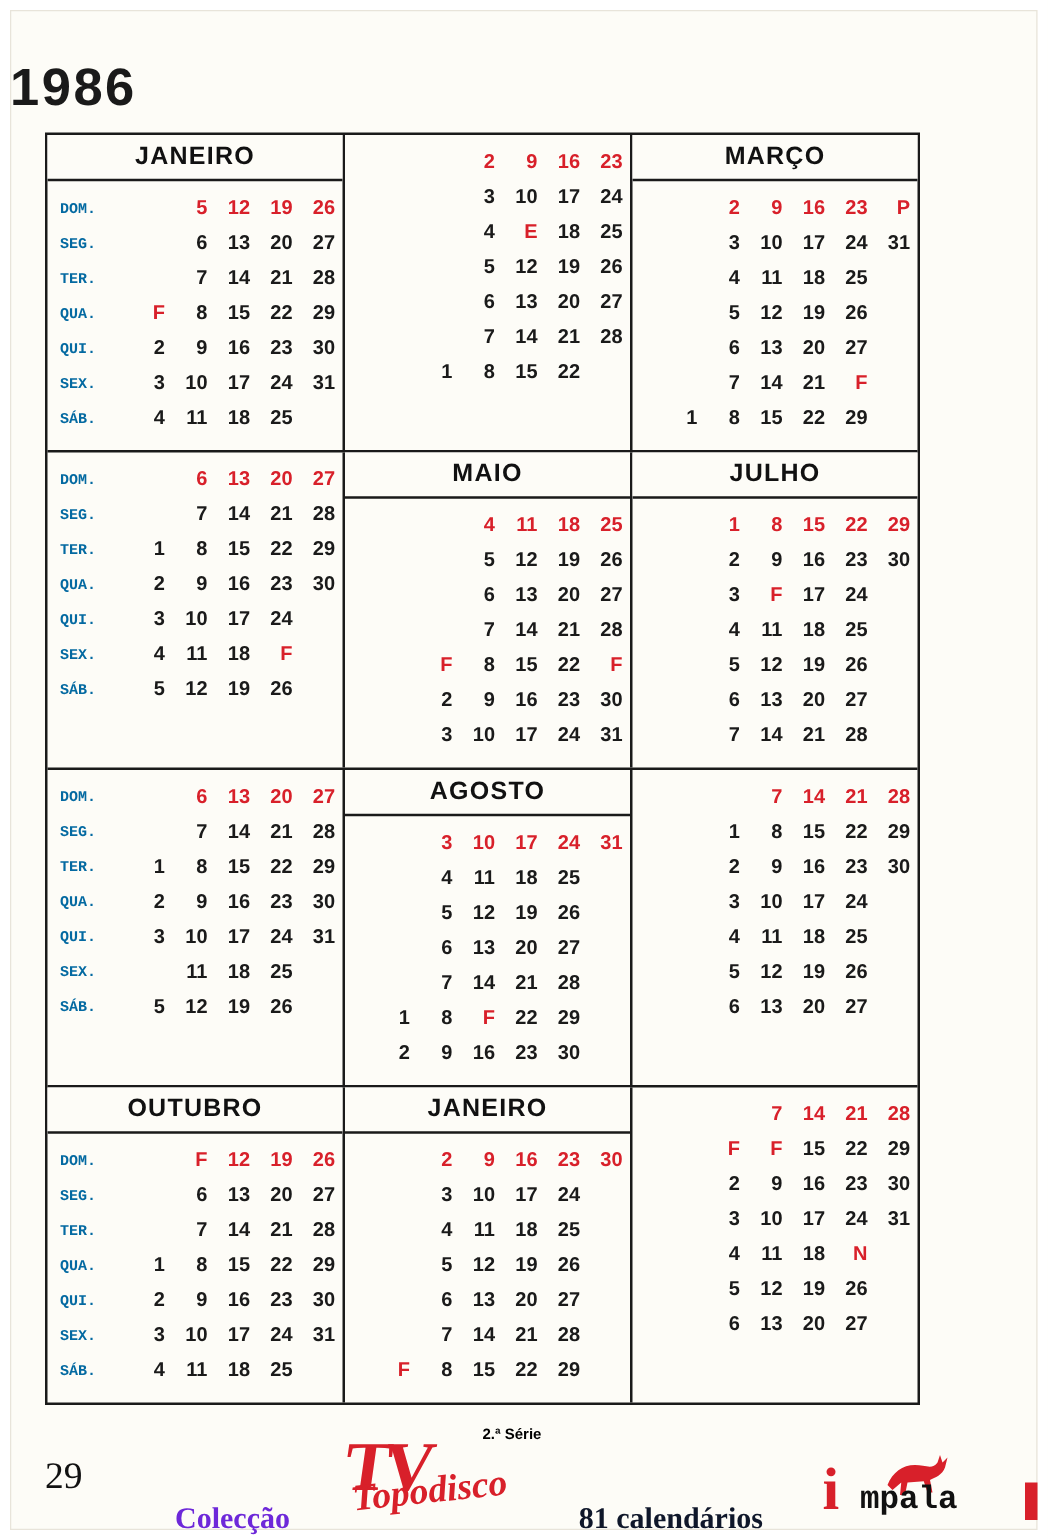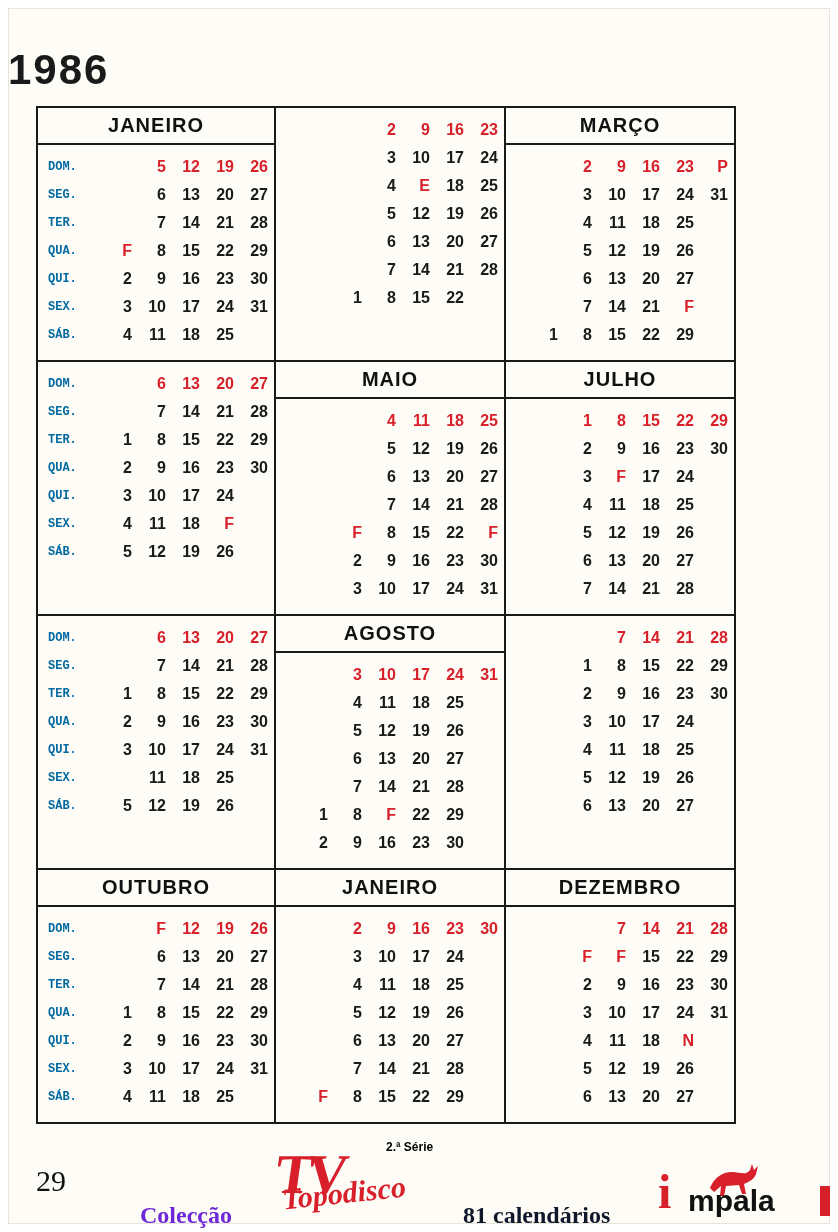--- a/index.html
+++ b/index.html
@@ -188,22 +188,22 @@
     font-family: "Liberation Serif", serif;
     font-size: 48px;
     font-weight: bold;
     color: #d8202a;
     line-height: 48px;
   }
   .impala-rest {
     position: absolute;
     left: 30px;
     top: 22px;
-    font-family: Liberation Sans, sans-serif;
-    font-size: 30px;
+    font-family: Liberation Mono, monospace;
+    font-size: 26px;
     font-weight: bold;
     color: #111;
   }
   .deer {
     position: absolute;
     left: 44px;
     top: -4px;
     width: 60px;
     height: 40px;
   }
@@ -906,21 +906,20 @@
                 <div class="cell">15</div>
                 <div class="cell">22</div>
                 <div class="cell">29</div>
                 <div class="cell empty">&nbsp;</div>
               </div>
             </div>
         </div>
       </div>
 
       <div class="month">
-        <div class="month-title">DEZEMBRO</div>
         <div class="month-body">
           <div class="weeks">
               <div class="wrow">
                 <div class="cell red empty">&nbsp;</div>
                 <div class="cell red">7</div>
                 <div class="cell red">14</div>
                 <div class="cell red">21</div>
                 <div class="cell red">28</div>
               </div>
               <div class="wrow">

